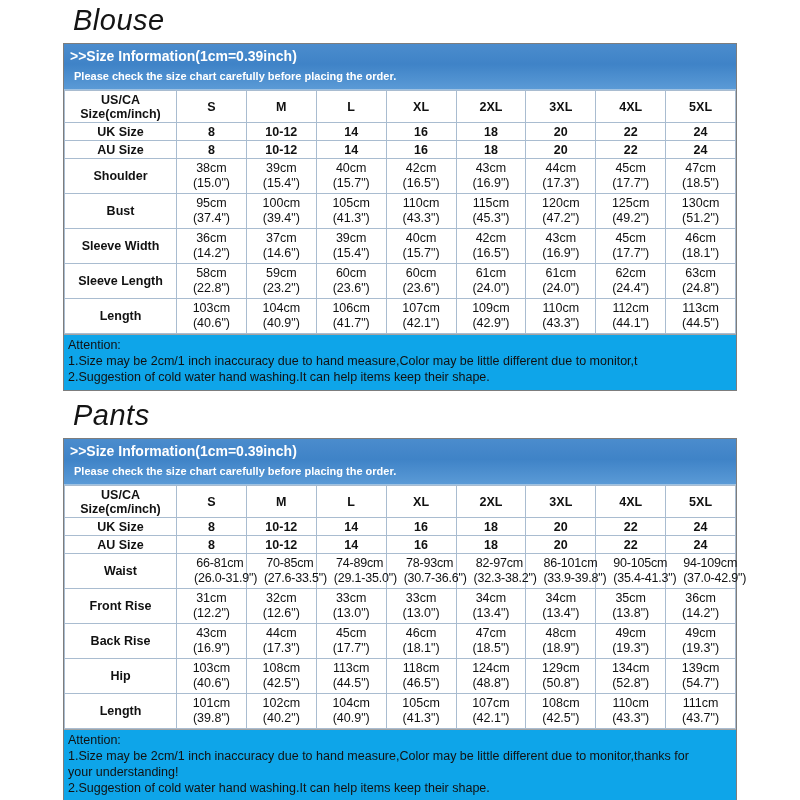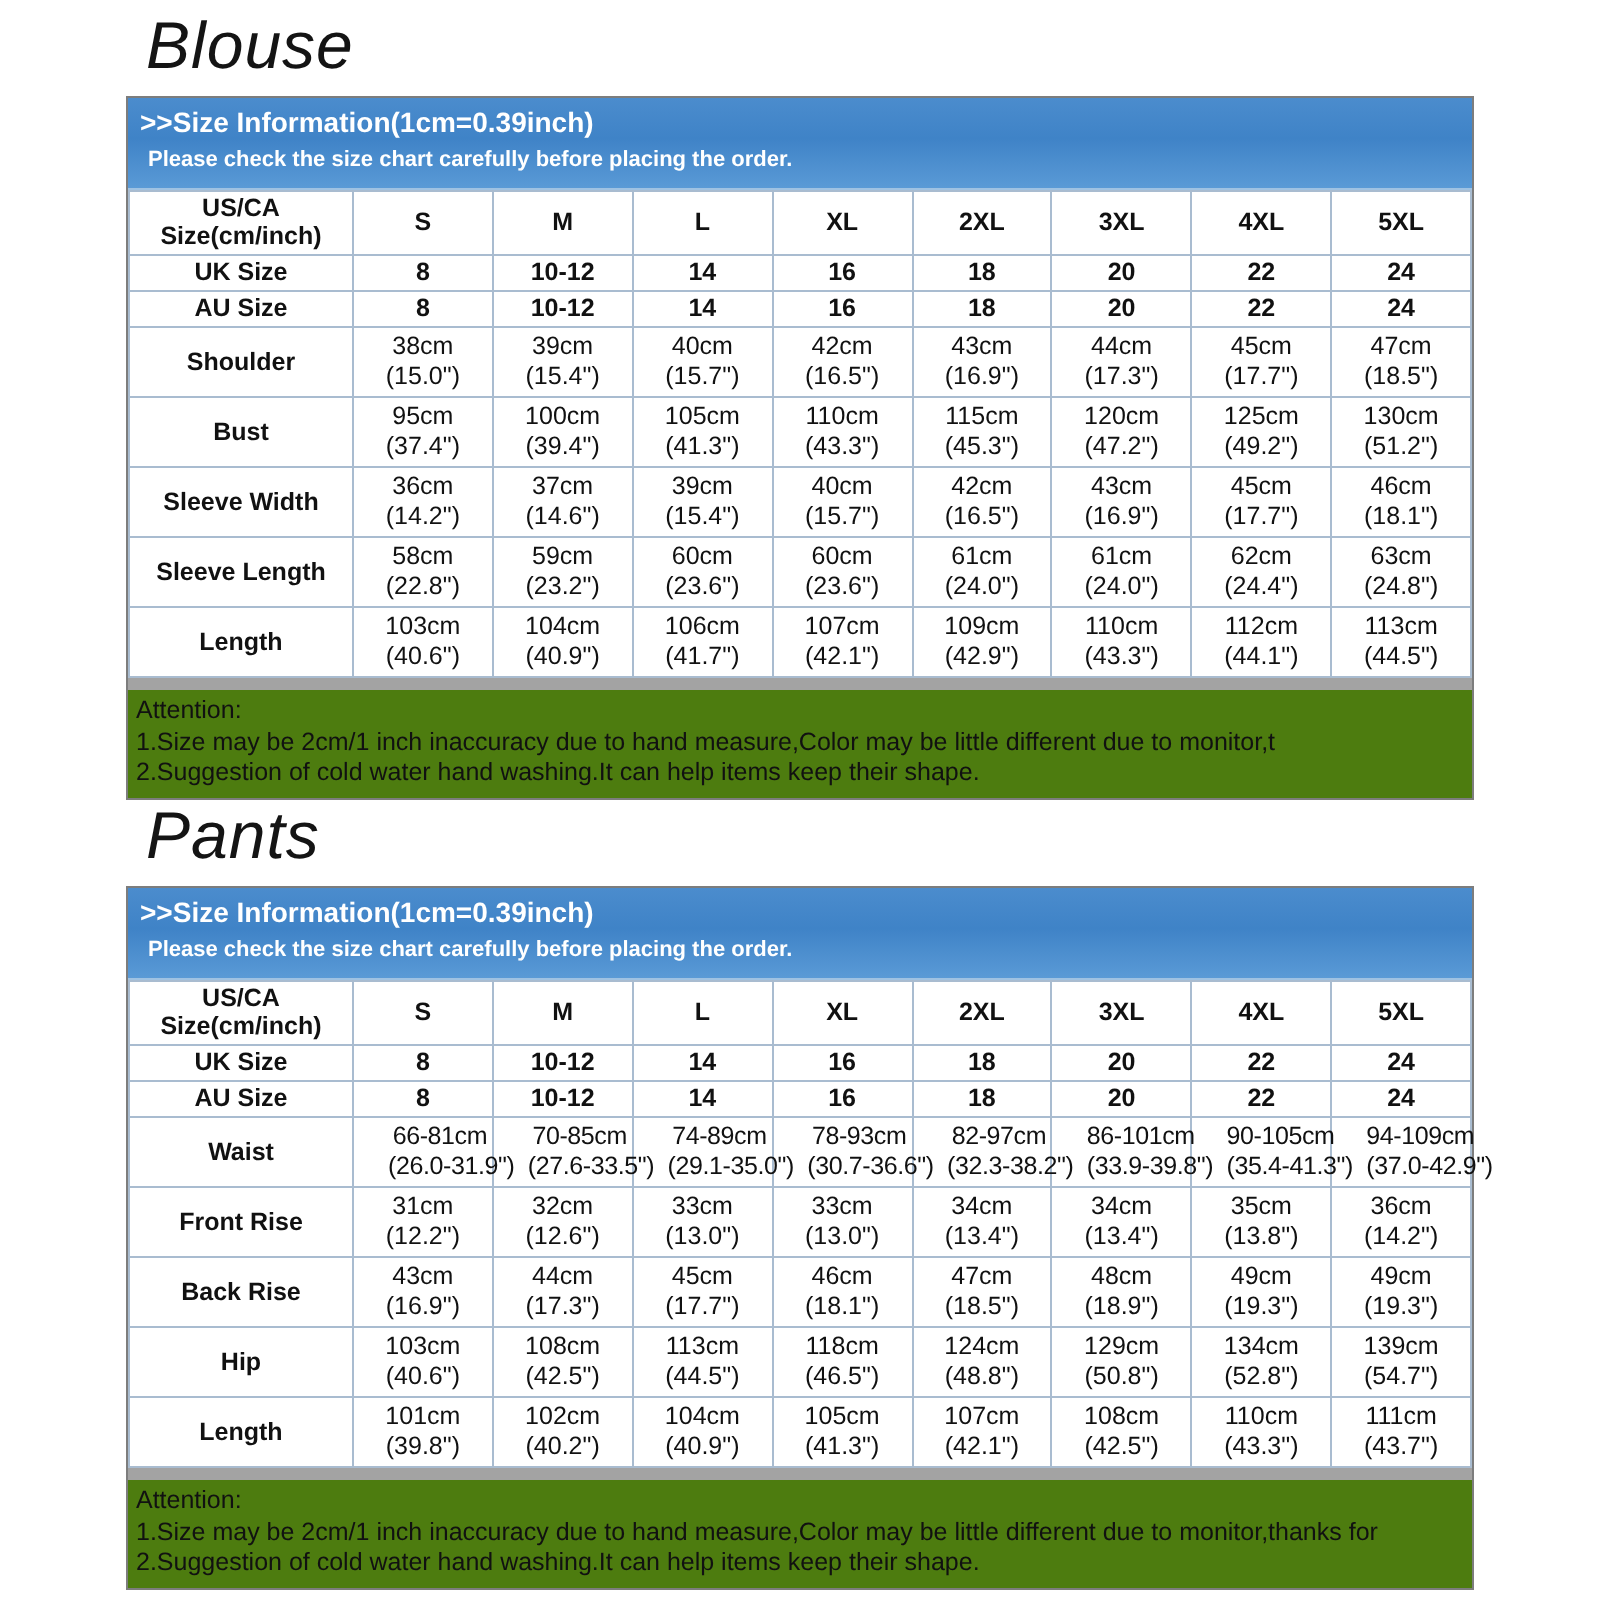--- a/index.html
+++ b/index.html
@@ -24,21 +24,21 @@
     left: 63px;
     width: 674px;
   }
   #blouse-section { top: 4px; }
   #pants-section  { top: 399px; }
 
   .section-title {
     font-family: "Liberation Sans", sans-serif;
     font-style: italic;
     font-weight: 400;
-    font-size: 33px;
+    font-size: 29px;
     color: #141414;
     letter-spacing: 0.5px;
     margin: 0 0 6px 10px;
     line-height: 1.15;
   }
 
   .chart-wrap {
     border: 1px solid #7d7d7d;
     box-sizing: border-box;
     background: #fff;
@@ -130,22 +130,22 @@
     display: block;
     white-space: nowrap;
   }
   td.data-cell .cm { font-size: 12.5px; }
   td.data-cell .inch { font-size: 12.5px; }
 
   .wide-range .cm,
   .wide-range .inch { font-size: 11.5px; letter-spacing: -0.2px; margin-left: 17px; }
 
   .attention {
-    border-top: 6px solid #a3a3a3;
-    background: #4d7c0f;
+    border-top: 1px solid #a3a3a3;
+    background: #0ea5e9;
     padding: 3px 2px 4px 4px;
     font-size: 12.5px;
     color: #111111;
     line-height: 1.27;
   }
   .attention div { white-space: nowrap; }
 </style>
 </head>
 <body>
 
@@ -605,18 +605,19 @@
               <td class="data-cell">
                 <span class="cm">111cm</span>
                 <span class="inch">(43.7")</span>
               </td>
             </tr>
           </tbody>
       </table>
       <div class="attention">
           <div>Attention:</div>
           <div>1.Size may be 2cm/1 inch inaccuracy due to hand measure,Color may be little different due to monitor,thanks for</div>
+          <div>your understanding!</div>
           <div>2.Suggestion of cold water hand washing.It can help items keep their shape.</div>
         </div>
     </div>
   </div>
 
 </div>
 
 </body></html>

